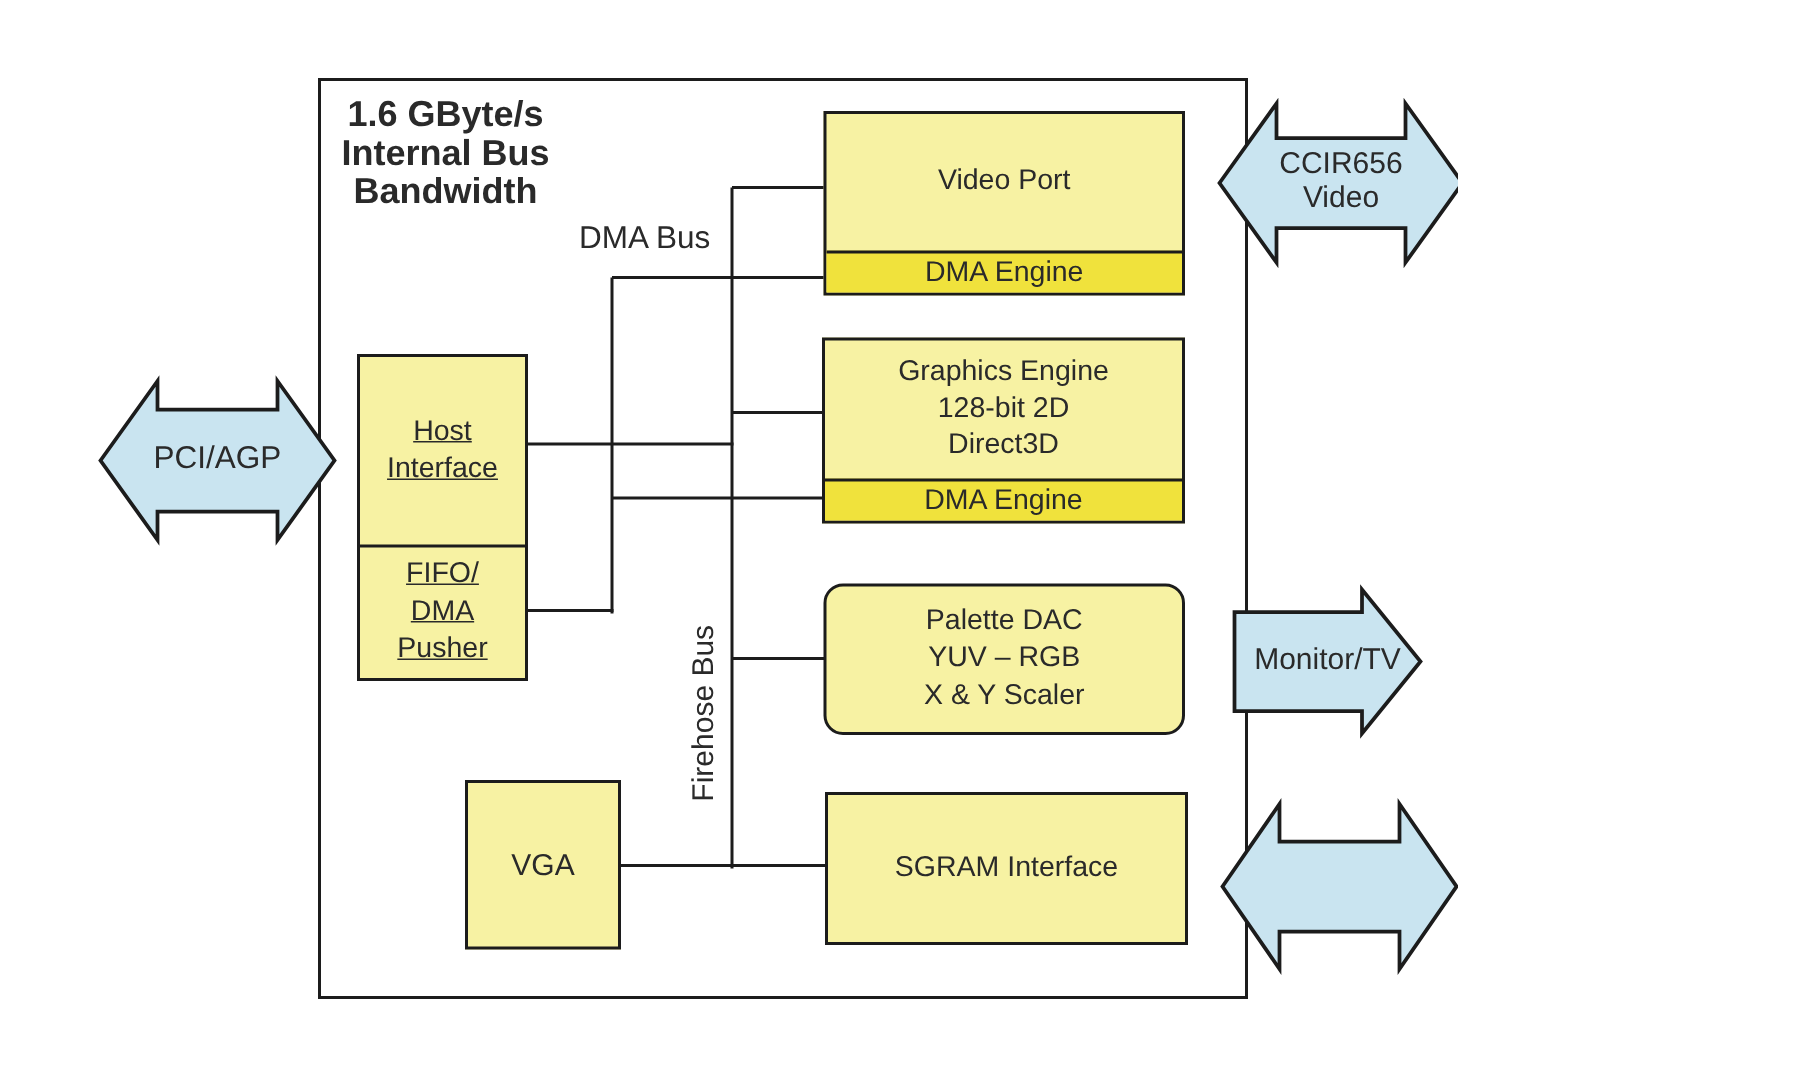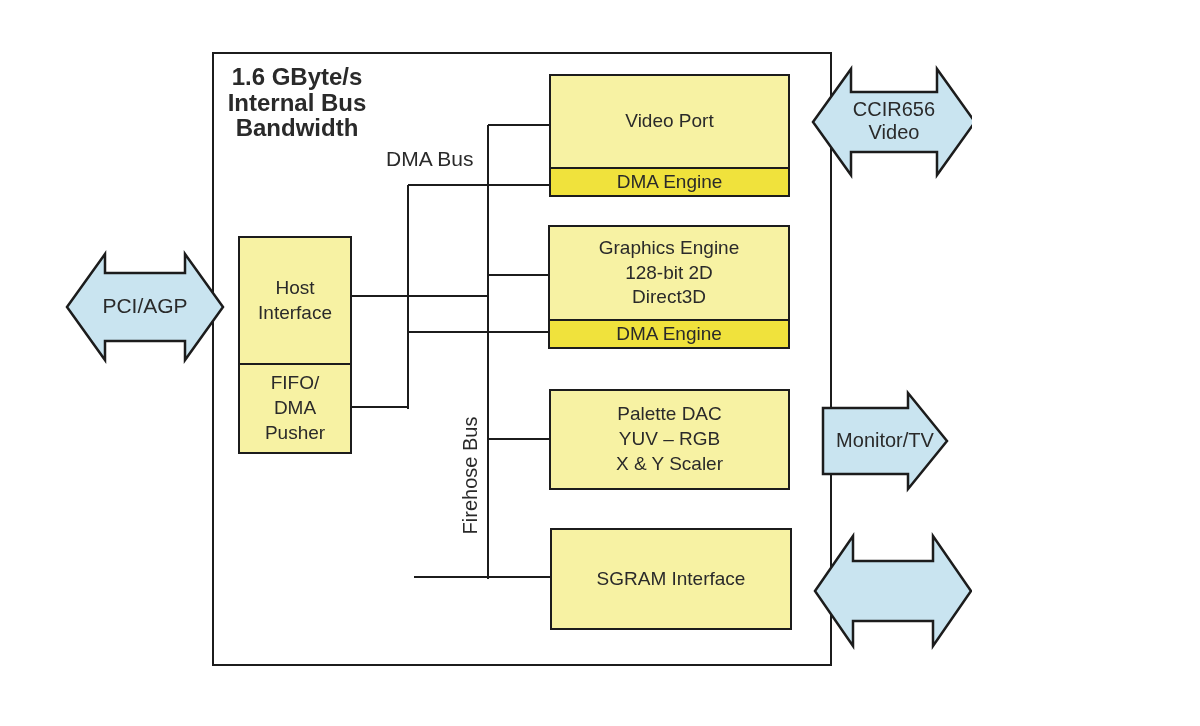--- a/index.html
+++ b/index.html
@@ -70,42 +70,45 @@
   <div class="hline" style="left:488px;top:274px;width:61px;"></div>
   <div class="hline" style="left:352px;top:295px;width:137px;"></div>
   <div class="hline" style="left:408px;top:331px;width:141px;"></div>
   <div class="hline" style="left:352px;top:406px;width:57px;"></div>
   <div class="hline" style="left:488px;top:438px;width:62px;"></div>
   <div class="hline" style="left:414px;top:576px;width:137px;"></div>
 
   <div class="bus-label" style="left:386px;top:147px;">DMA Bus</div>
   <div class="bus-label vertical" style="left:405px;top:464px;">Firehose Bus</div>
 
-  <div class="block" style="left:238px;top:236px;width:114px;height:218px;">
+  <div class="block" style="left:238px;top:236px;width:114px;height:218px;text-decoration:underline;">
     <div class="cell" style="flex:0 0 125px;">Host
 Interface</div>
     <div class="cell bottom" style="flex:1;">FIFO/
 DMA
 Pusher</div>
   </div>
 
+  <div class="block" style="left:310px;top:520px;width:104px;height:113px;">
+    <div class="main" style="font-size:20px;">VGA</div>
+  </div>
 
   <div class="block" style="left:549px;top:74px;width:241px;height:123px;">
     <div class="main">Video Port</div>
     <div class="dma-strip">DMA Engine</div>
   </div>
 
   <div class="block" style="left:548px;top:225px;width:242px;height:124px;">
     <div class="main">Graphics Engine
 128-bit 2D
 Direct3D</div>
     <div class="dma-strip">DMA Engine</div>
   </div>
 
-  <div class="block" style="left:549px;top:389px;width:241px;height:101px;">
+  <div class="block" style="left:549px;top:389px;width:241px;height:101px;border-radius:13px;">
     <div class="main">Palette DAC
 YUV – RGB
 X &amp; Y Scaler</div>
   </div>
 
   <div class="block" style="left:550px;top:528px;width:242px;height:102px;">
     <div class="main">SGRAM Interface</div>
   </div>
 
   <svg class="arrow-svg" style="left:66px;top:251px;" width="158" height="112" viewBox="0 0 158 112">

